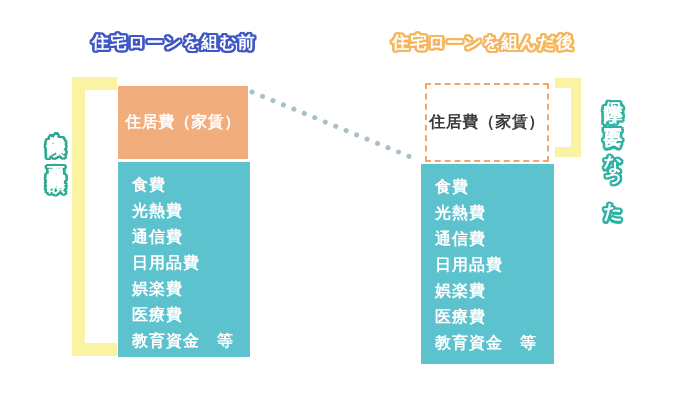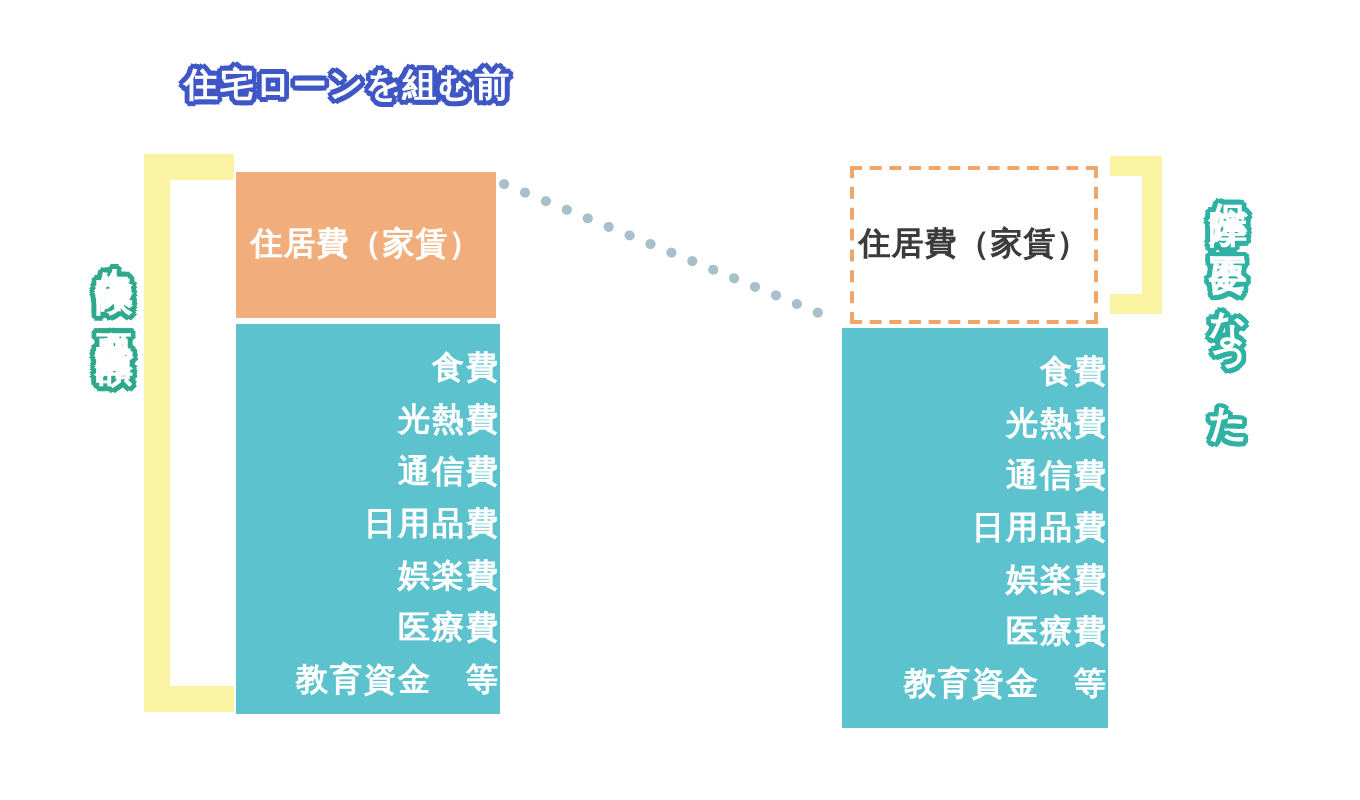--- a/index.html
+++ b/index.html
@@ -4,21 +4,20 @@
 <style>
   * { margin: 0; padding: 0; box-sizing: border-box; }
   html, body { background: #ffffff; }
   .canvas {
     position: relative;
     width: 680px;
     height: 372px;
     background: #ffffff;
     overflow: hidden;
     font-family: "Liberation Sans", "DejaVu Sans", sans-serif;
-    text-align: right;
   }
   
   .stroked {
     color: #ffffff;
     font-weight: bold;
     text-shadow:
       2px 0 0 var(--oc), -2px 0 0 var(--oc), 0 2px 0 var(--oc), 0 -2px 0 var(--oc),
       1.6px 1.6px 0 var(--oc), -1.6px 1.6px 0 var(--oc), 1.6px -1.6px 0 var(--oc), -1.6px -1.6px 0 var(--oc),
       2.4px 1px 0 var(--oc), -2.4px 1px 0 var(--oc), 2.4px -1px 0 var(--oc), -2.4px -1px 0 var(--oc),
       1px 2.4px 0 var(--oc), -1px 2.4px 0 var(--oc), 1px -2.4px 0 var(--oc), -1px -2.4px 0 var(--oc);
@@ -89,20 +88,21 @@
     fill: none;
   }
 </style>
 </head>
 <body>
 
 <div class="canvas">
 
   <div class="title title-before stroked">住宅ローンを組む前</div>
 
+  <div class="title title-after stroked">住宅ローンを組んだ後</div>
 
   <div class="bracket bracket-left"></div>
 
   <div class="vtext vtext-left stroked">生命保険の必要保障額</div>
 
   <div class="housing-before">
     <span>住居費（家賃）</span>
   </div>
 
   <div class="expenses expenses-before">

